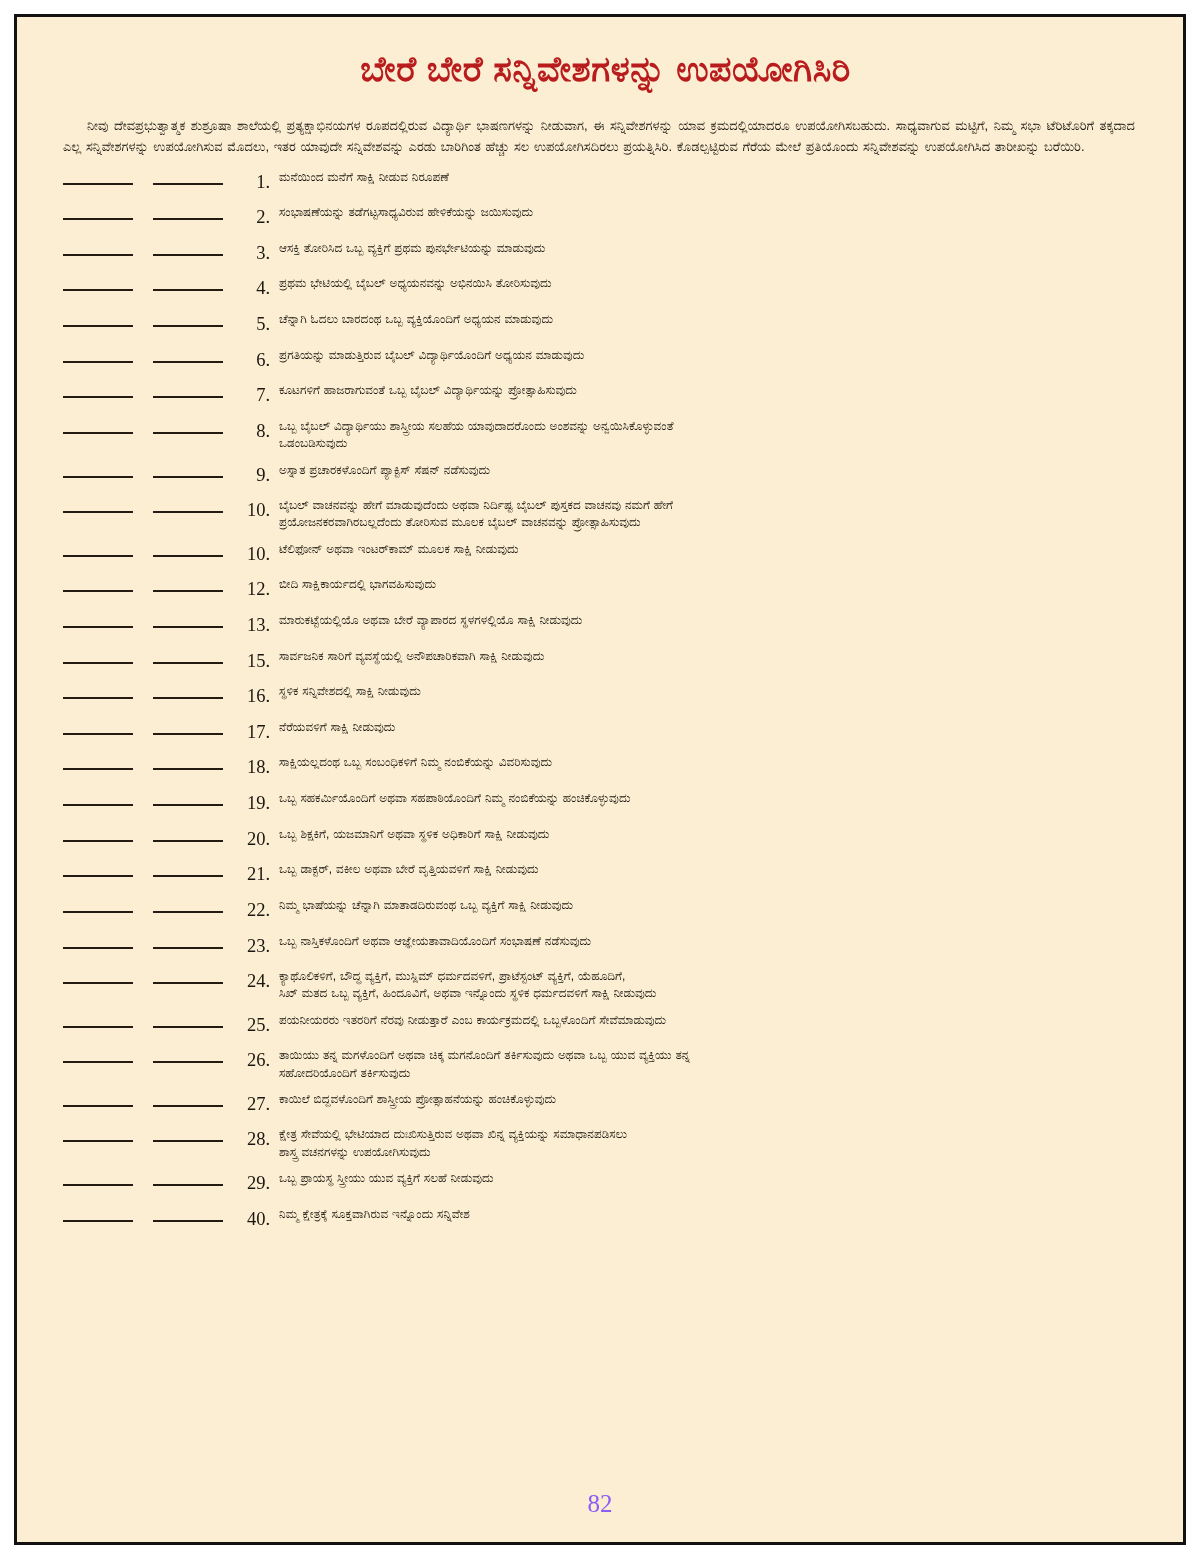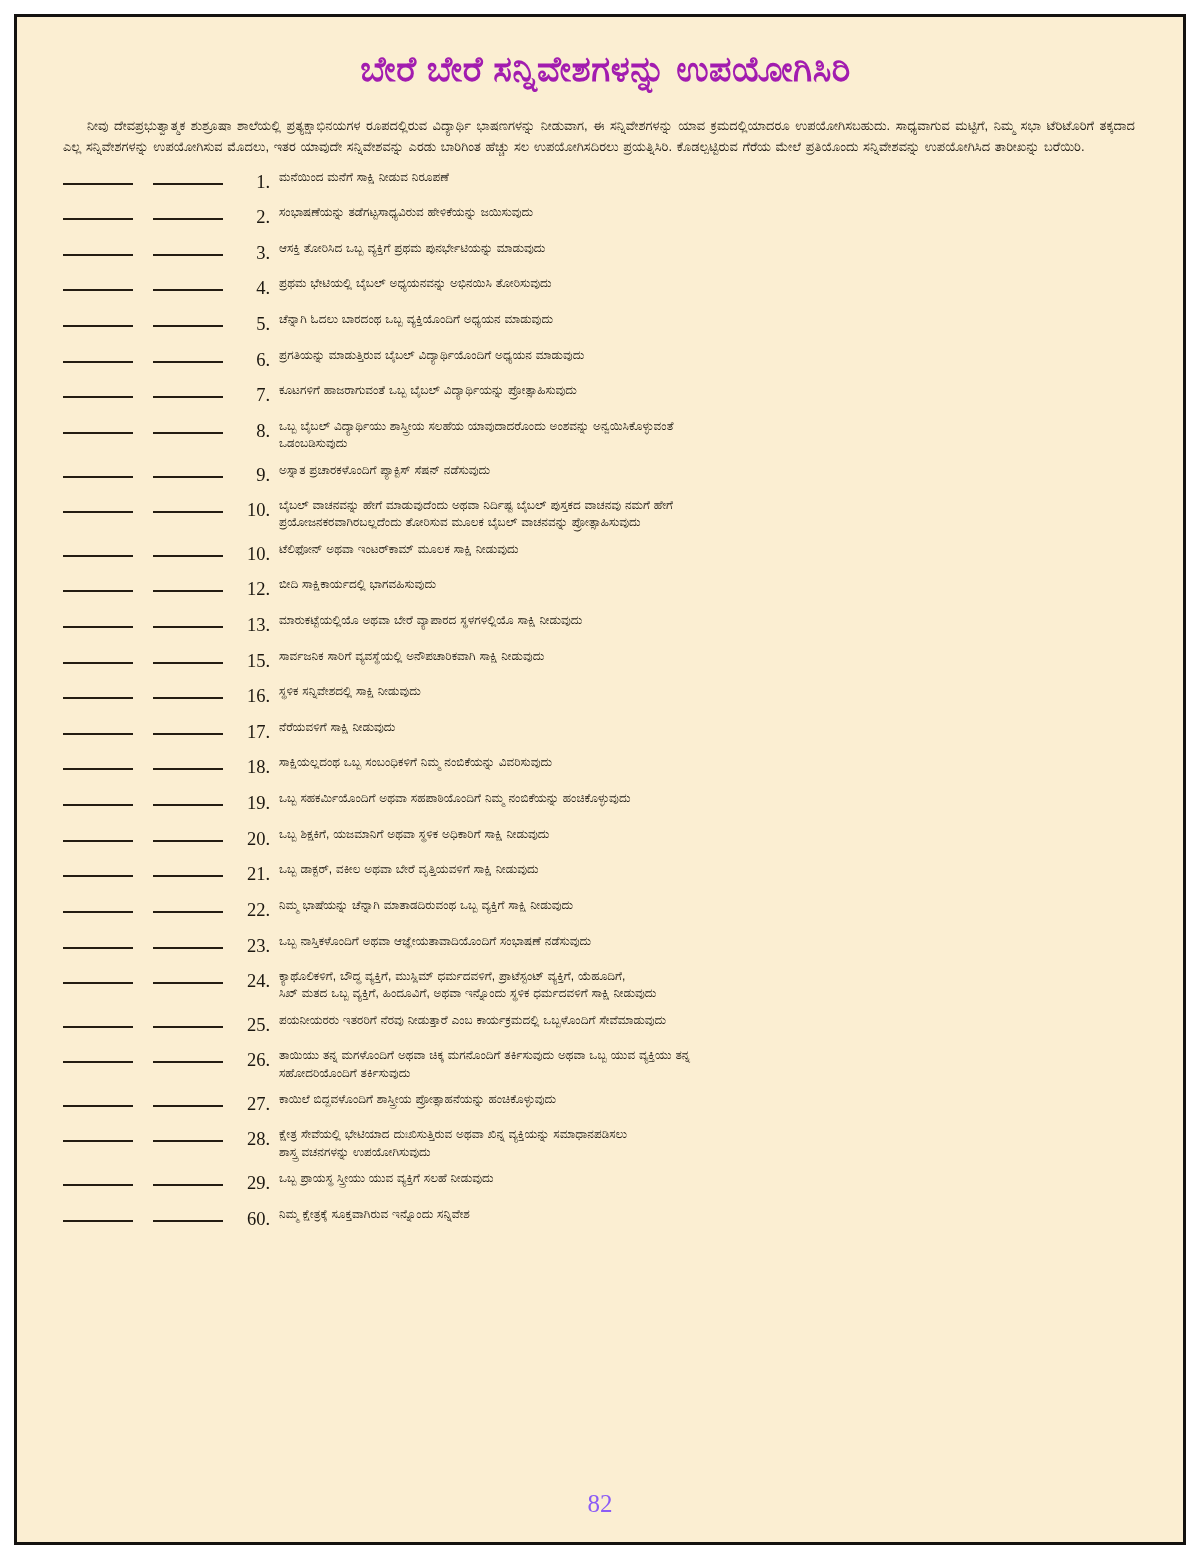--- a/index.html
+++ b/index.html
@@ -33,21 +33,21 @@
     right: 0;
     bottom: 0;
     background: #fbeed2;
     padding: 0;
   }
 
   .page-title {
     text-align: center;
     font-size: 35px;
     font-weight: bold;
-    color: #a21caf;
+    color: #b91c1c;
     margin: 33px 0 0 0;
     letter-spacing: 0.5px;
     line-height: 1.1;
     padding-left: 11px;
   }
 
   .intro {
     margin: 26px 48px 0 46px;
     font-size: 13px;
     line-height: 1.62;
@@ -359,21 +359,21 @@
             <span class="blank-line"></span>
           </div>
           <div class="item-num">29.</div>
           <div class="item-text"><span>ಒಬ್ಬ ಪ್ರಾಯಸ್ಥ ಸ್ತ್ರೀಯು ಯುವ ವ್ಯಕ್ತಿಗೆ ಸಲಹೆ ನೀಡುವುದು</span></div>
         </div>
         <div class="row">
           <div class="blanks">
             <span class="blank-line"></span>
             <span class="blank-line"></span>
           </div>
-          <div class="item-num">60.</div>
+          <div class="item-num">40.</div>
           <div class="item-text"><span>ನಿಮ್ಮ ಕ್ಷೇತ್ರಕ್ಕೆ ಸೂಕ್ತವಾಗಿರುವ ಇನ್ನೊಂದು ಸನ್ನಿವೇಶ</span></div>
         </div>
       </div>
 
     <div class="page-number">82</div>
 
   </div>
 </div>
 
 </body></html>

